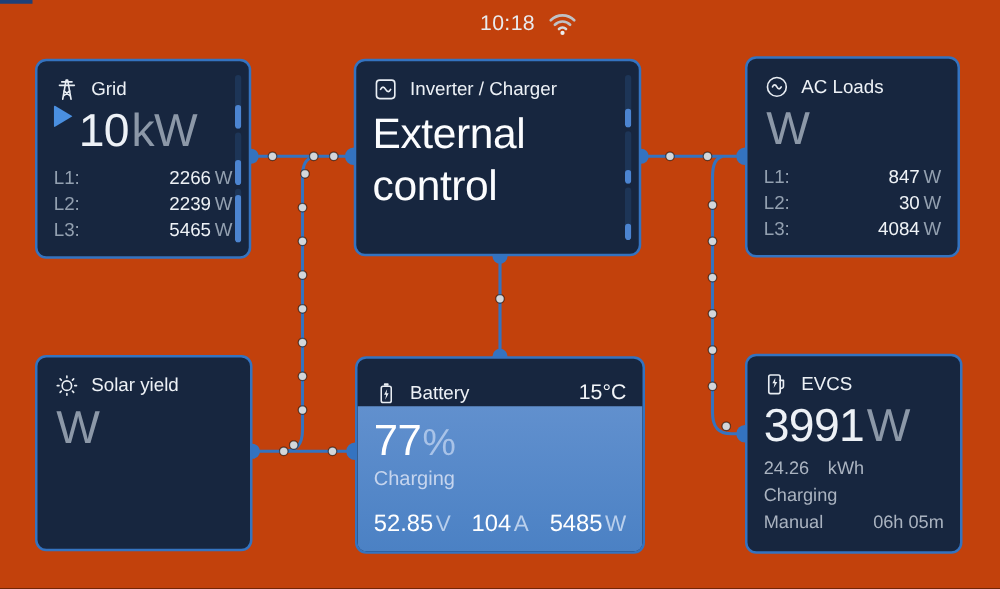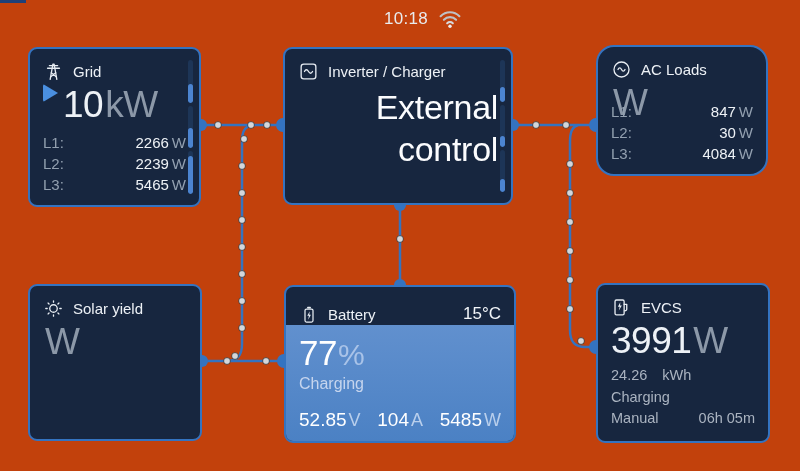--- a/index.html
+++ b/index.html
@@ -33,21 +33,21 @@
   .phase-row .pval { margin-left:auto; color:#eef2f6; }
   .phase-row .punit { color:#93a0b0; margin-left:3px; }
 
   
   .gauge { position:absolute; right:6px; top:11px; bottom:11px; width:5px;
     display:flex; flex-direction:column; gap:3px; }
   .gauge .slot { position:relative; flex:1; background:#1d3557; border-radius:3px; overflow:hidden; }
   .gauge .fill { position:absolute; left:0; right:0; bottom:0; background:#4c84d0; border-radius:3px; }
 
   
-  .inv-status { padding:4px 13px 0 13px; font-size:34px; line-height:1.24; letter-spacing:-0.3px; color:#fbfcfe;text-align:right; }
+  .inv-status { padding:4px 13px 0 13px; font-size:34px; line-height:1.24; letter-spacing:-0.3px; color:#fbfcfe; }
 
   
   .tile.battery { padding:0; overflow:hidden; }
   .bat-header { position:relative; z-index:2; height:54px; display:flex; align-items:center; gap:9px; padding:0 13px; font-size:15px; }
   .bat-temp { margin-left:auto; font-size:17px; color:#f2f5f9; }
   .bat-fill { position:absolute; left:0; right:0; top:38px; bottom:0;
     background:linear-gradient(#6190ce, #4b81c4); }
   .bat-soc { padding:8px 13px 0 13px; font-size:35px; color:#ffffff; letter-spacing:-0.5px; }
   .bat-soc .socunit { font-size:30px; color:#a9c3e8; margin-left:1px; }
   .bat-state { padding:2px 13px 0 13px; font-size:16px; color:#c6d5ee; }
@@ -193,21 +193,21 @@
         </div>
       <div class="slot">
           <div class="fill" style="height:11px;"></div>
         </div>
       <div class="slot">
           <div class="fill" style="height:13px;"></div>
         </div>
     </div>
   </div>
 
-  <div class="tile" style="left:596px; top:45px; width:172px; height:131px;border-radius:18px;">
+  <div class="tile" style="left:596px; top:45px; width:172px; height:161px;">
     <div class="tile-header">
       <span class="ticon">
         <svg width="21" height="21" viewBox="0 0 24 24" class="icon-stroke">
           <circle cx="12" cy="12" r="8.6"></circle>
           <path d="M8 12 c1.1-2.4 2.8-2.4 4 0 c1.2 2.4 2.9 2.4 4 0"></path>
         </svg>
       </span>
       <span>AC Loads</span>
     </div>
     <div class="value-row">

